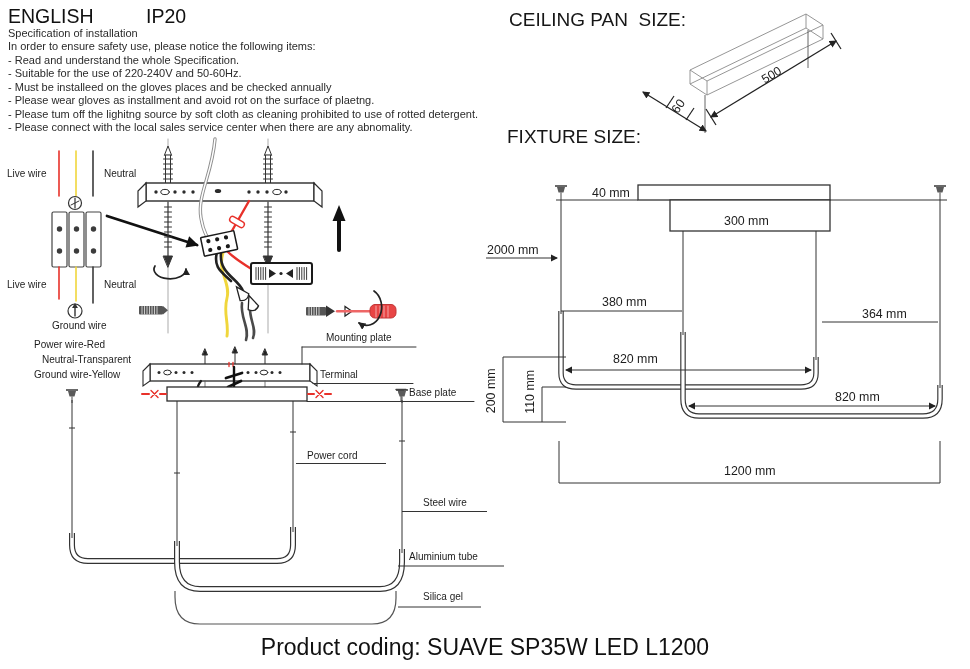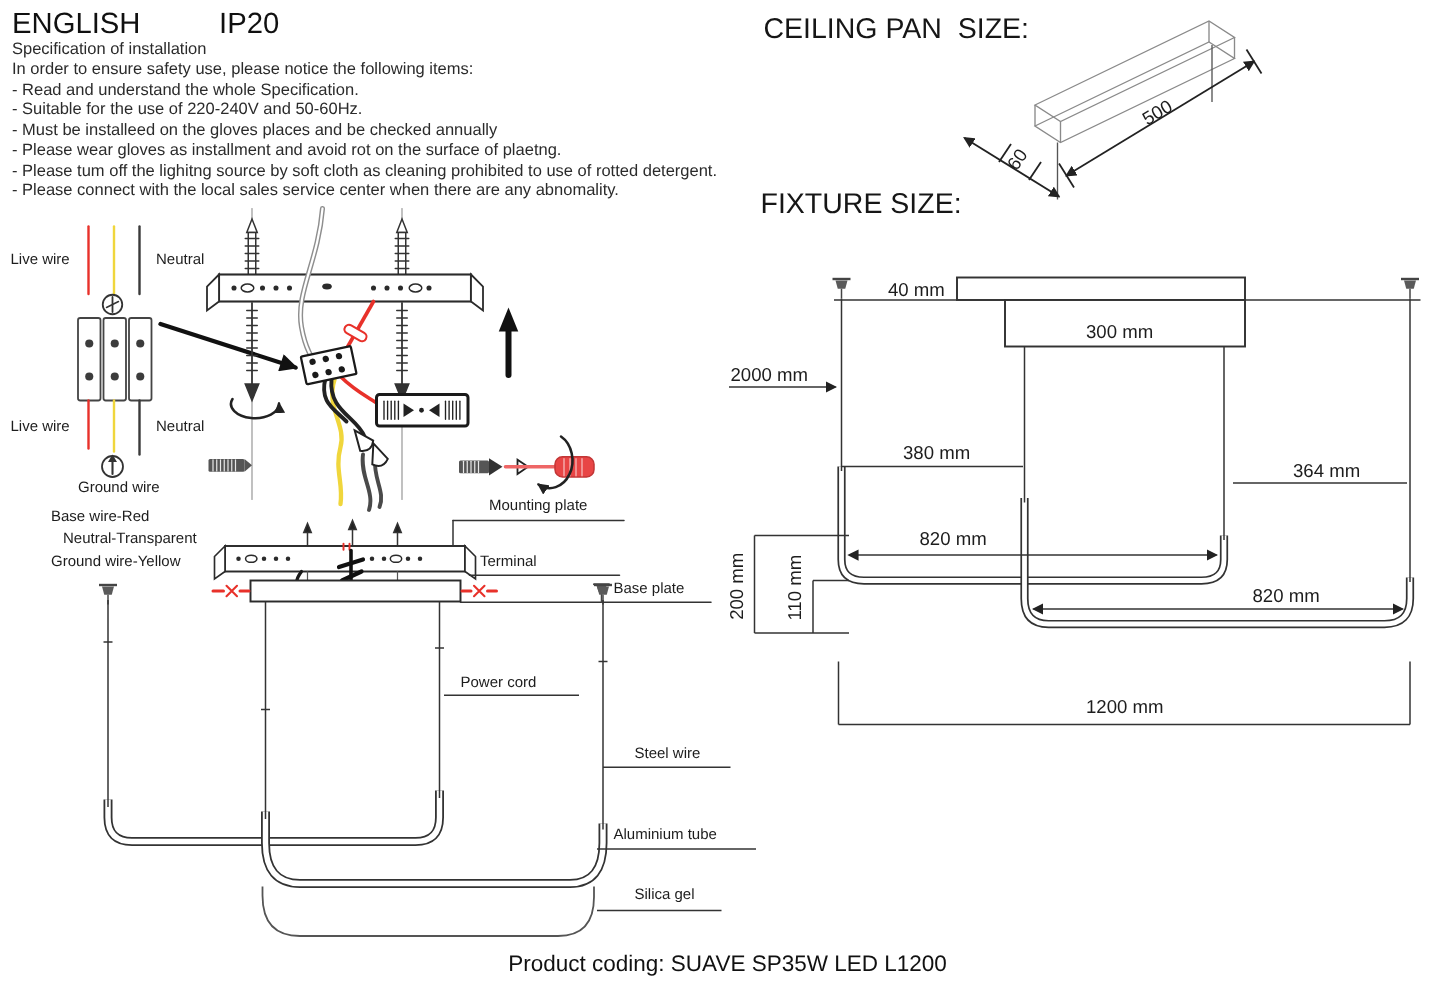--- a/index.html
+++ b/index.html
@@ -5,21 +5,21 @@
   html,body{margin:0;padding:0;background:#fff;}
   .canvas{position:relative;width:970px;height:669px;background:#ffffff;overflow:hidden;
           font-family:"Liberation Sans",sans-serif;}
   .lbl{position:absolute;color:#1d1d1d;font-size:10px;line-height:1.1;white-space:pre;}
   .h1{font-size:19.5px;color:#101010;}
   .sec{font-size:19px;color:#161616;}
   .dim{font-size:12.4px;color:#1d1d1d;}
   .rot{transform:rotate(-90deg);transform-origin:center;text-align:center;}
   .spec-line{font-size:11px;line-height:13.45px;color:#2b2b2b;white-space:pre;}
   .product{position:absolute;left:0;top:634px;width:970px;text-align:center;
-           font-size:15px;color:#111;}
+           font-size:23px;color:#111;}
   svg{position:absolute;left:0;top:0;}
 </style>
 </head>
 <body>
 
 <div class="canvas">
 
   <svg width="970" height="669" viewBox="0 0 970 669">
     <defs>
       <marker id="mA" viewBox="0 0 10 10" refX="8.5" refY="5" markerWidth="7.5" markerHeight="7.5" orient="auto-start-reverse" markerUnits="userSpaceOnUse">
@@ -399,21 +399,21 @@
   </div>
 
   <div class="lbl sec" style="left:509px;top:10px">CEILING PAN  SIZE:</div>
   <div class="lbl sec" style="left:507px;top:127px">FIXTURE SIZE:</div>
 
   <div class="lbl" style="left:7px;top:168px">Live wire</div>
   <div class="lbl" style="left:104px;top:168px">Neutral</div>
   <div class="lbl" style="left:7px;top:279px">Live wire</div>
   <div class="lbl" style="left:104px;top:279px">Neutral</div>
   <div class="lbl" style="left:52px;top:320px">Ground wire</div>
-  <div class="lbl" style="left:34px;top:339px">Base wire-Red</div>
+  <div class="lbl" style="left:34px;top:339px">Power wire-Red</div>
   <div class="lbl" style="left:42px;top:354px">Neutral-Transparent</div>
   <div class="lbl" style="left:34px;top:369px">Ground wire-Yellow</div>
 
   <div class="lbl" style="left:326px;top:332px">Mounting plate</div>
   <div class="lbl" style="left:320px;top:369px">Terminal</div>
   <div class="lbl" style="left:409px;top:387px">Base plate</div>
   <div class="lbl" style="left:307px;top:450px">Power cord</div>
   <div class="lbl" style="left:423px;top:497px">Steel wire</div>
   <div class="lbl" style="left:409px;top:551px">Aluminium tube</div>
   <div class="lbl" style="left:423px;top:591px">Silica gel</div>

